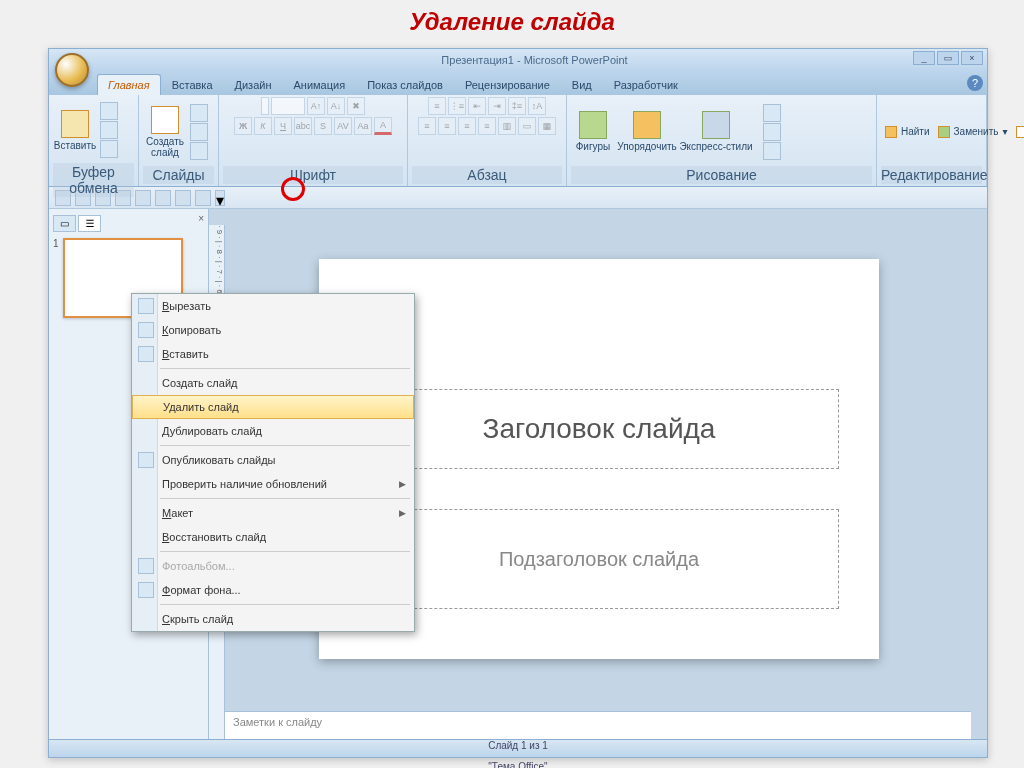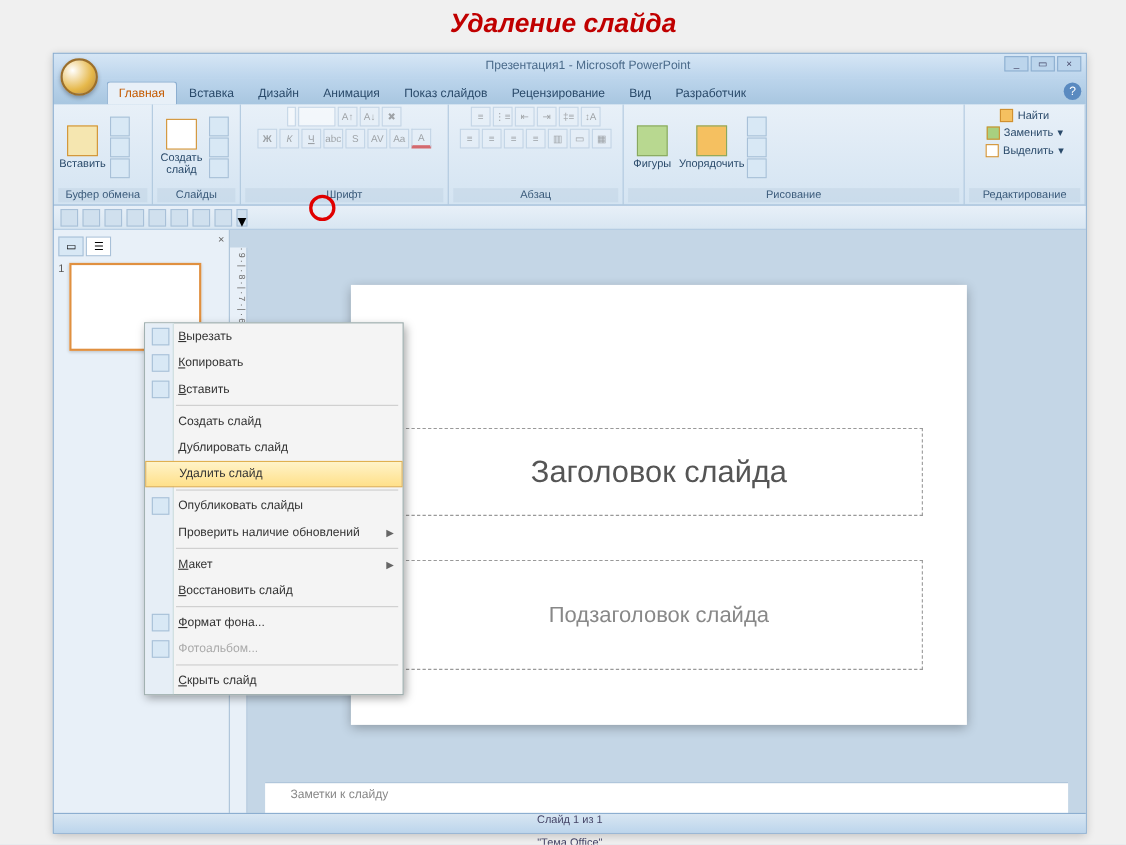--- a/index.html
+++ b/index.html
@@ -6,66 +6,66 @@
   body { width: 1024px; height: 768px; background: #f0f0f0; overflow: hidden; position: relative; }
   .page-title { text-align: center; color: #c00000; font-size: 24px; font-weight: bold; padding: 8px 0 6px; font-style: italic; }
   .app-window { position: absolute; left: 48px; top: 48px; width: 940px; height: 710px; background: #cfe0ef; border: 1px solid #8caed0; box-shadow: 0 2px 8px rgba(0,0,0,.2); }
   .titlebar { height: 22px; background: linear-gradient(#d6e6f5,#bcd5ec); display: flex; align-items: center; font-size: 11px; color: #335; position: relative; }
   .office-btn { width: 34px; height: 34px; border-radius: 50%; background: radial-gradient(circle at 30% 30%, #fff, #e6b84a 60%, #b8873a); border: 2px solid #9b6f2c; position: absolute; left: 6px; top: 4px; z-index: 10; box-shadow: 0 2px 4px rgba(0,0,0,.3); }
   .win-title { margin: 16px auto; color: #4a6a8a; padding-left: 33px; }
   .win-controls { position: absolute; right: 4px; top: 2px; display: flex; gap: 2px; }
   .win-controls span { width: 22px; height: 14px; background: #bcd5ec; border: 1px solid #8caed0; font-size: 9px; text-align: center; line-height: 12px; color: #446; cursor: pointer; }
   .tabs-row { height: 24px; background: linear-gradient(#bcd5ec,#a8c6e0); display: flex; align-items: flex-end; padding-left: 48px; font-size: 11px; }
   .tab { padding: 4px 10px; color: #2a4a6a; cursor: pointer; border: 1px solid transparent; border-bottom: none; }
-  .tab.active { background: #e8f0f8; border-color: #8caed0; border-radius: 3px 3px 0 0; color: #c45a00; }
+  .tab.active { background: #e8f0f8; border-color: #8caed0; border-radius: 3px 3px 0 0; color: #c45a00; font-style: italic; }
   .ribbon { height: 92px; background: linear-gradient(#e8f0f8,#d4e4f2); border-bottom: 1px solid #8caed0; display: flex; font-size: 10px; }
   .ribbon-group { border-right: 1px solid #b0c8de; padding: 2px 4px; display: flex; flex-direction: column; justify-content: space-between; position: relative; }
   .group-content { flex: 1; display: flex; align-items: center; gap: 3px; }
-  .group-label { text-align: center; font-size: 10px; color: #3a5a7a; padding: 1px 0; background: rgba(180,200,220,.3); }
+  .group-label { text-align: center; font-size: 14px; color: #3a5a7a; padding: 1px 0; background: rgba(180,200,220,.3); }
   .big-btn { display: flex; flex-direction: column; align-items: center; justify-content: center; width: 44px; height: 66px; cursor: pointer; font-size: 10px; text-align: center; color: #2a4a6a; }
   .big-btn .icn { width: 28px; height: 28px; background: #f5c060; border: 1px solid #d09030; margin-bottom: 2px; }
   .small-btns { display: flex; flex-direction: column; gap: 1px; }
   .small-btns span { width: 18px; height: 18px; background: #d8e8f5; border: 1px solid #a8c0d8; }
   .font-group-body { display:flex; flex-direction:column; gap:2px; width:180px; opacity:.55; }
   .font-row { display:flex; gap:2px; align-items:center; }
   .font-box { height:18px; border:1px solid #a8c0d8; background:#fff; flex:1; font-size:10px; padding:1px 3px; color:#888; }
   .sq { width:18px; height:18px; border:1px solid #a8c0d8; background:#e8f0f8; display:inline-flex; align-items:center; justify-content:center; font-size:9px; color:#666; }
   .para-group-body { display:flex; flex-direction:column; gap:2px; width:150px; opacity:.55; }
   .draw-body { display:flex; gap:10px; align-items:center; }
   .draw-body .big-btn .icn { background:#b8d890; border-color:#88a860; }
-  .edit-body { display:flex; flex-direction:column; gap:0; font-size:10px; color:#2a4a6a; }
+  .edit-body { display:flex; flex-direction:row; gap:0; font-size:10px; color:#2a4a6a; }
   .edit-body div { padding:2px 4px; display:flex; align-items:center; gap:4px; cursor:pointer; }
   .edit-body .mi { width:12px; height:12px; background:#f5c060; border:1px solid #d09030; display:inline-block; }
   .qat { height:22px; background: linear-gradient(#e8f0f8,#d8e6f2); border-bottom:1px solid #b0c8de; display:flex; align-items:center; padding:0 6px; gap:4px; }
   .qat span { width:16px; height:16px; background:#d0e0ee; border:1px solid #a8c0d8; }
   .workspace { display:flex; height: calc(100% - 22px - 24px - 92px - 22px - 18px); background:#c4d6e6; }
   .slide-panel { width:160px; background:#e8f0f8; border-right:1px solid #a8c0d8; padding:6px 4px; position:relative; }
   .panel-tabs { display:flex; gap:2px; font-size:10px; margin-bottom:4px; }
   .panel-tabs span { padding:2px 6px; border:1px solid #a8c0d8; background:#fff; cursor:pointer; }
   .panel-tabs span:first-child { background:#d8e8f5; }
   .panel-close { position:absolute; right:4px; top:4px; font-size:10px; color:#666; cursor:pointer; }
   .thumb-wrap { display:flex; align-items:flex-start; gap:4px; margin-top:6px; }
   .thumb-num { font-size:10px; color:#555; }
   .thumb { width:120px; height:80px; background:#fff; border:2px solid #e09040; box-shadow:0 1px 3px rgba(0,0,0,.2); }
   .editor { flex:1; position:relative; background:#c4d6e6; overflow:hidden; }
   .ruler-h { height:16px; background:#e8f0f8; border-bottom:1px solid #a8c0d8; font-size:8px; color:#666; white-space:nowrap; overflow:hidden; padding-left:18px; letter-spacing:2px; }
   .ruler-v { position:absolute; left:0; top:16px; bottom:0; width:16px; background:#e8f0f8; border-right:1px solid #a8c0d8; font-size:8px; color:#666; writing-mode:vertical-rl; text-orientation:mixed; overflow:hidden; letter-spacing:2px; }
   .canvas { position:absolute; left:110px; top:50px; width:560px; height:400px; background:#fff; box-shadow:0 3px 10px rgba(0,0,0,.3); }
   .placeholder { position:absolute; border:1px dashed #999; display:flex; align-items:center; justify-content:center; color:#555; }
   .ph-title { left:40px; top:130px; right:40px; height:80px; font-size:28px; }
   .ph-sub { left:40px; top:250px; right:40px; height:100px; font-size:20px; color:#888; }
-  .ctx-menu { position:absolute; left:82px; top:244px; width:236px; background:#f4f4f4; border:1px solid #9aa; box-shadow:2px 3px 8px rgba(0,0,0,.35); font-size:11px; z-index:50; }
+  .ctx-menu { position:absolute; left:82px; top:244px; width:284px; background:#f4f4f4; border:1px solid #9aa; box-shadow:2px 3px 8px rgba(0,0,0,.35); font-size:11px; z-index:50; }
   .ctx-item { display:flex; align-items:center; height:24px; padding:0 8px 0 30px; position:relative; cursor:pointer; color:#333; }
   .ctx-item.hl { background:linear-gradient(#fff3c8,#ffe08a); border:1px solid #e0b050; }
   .ctx-item.disabled { color:#aaa; cursor:default; }
   .ctx-sep { height:1px; background:#ccc; margin:2px 4px 2px 28px; }
   .ctx-icon { position:absolute; left:6px; width:16px; height:16px; background:#d8e8f5; border:1px solid #a8c0d8; }
   .ctx-arrow { margin-left:auto; font-size:9px; color:#666; }
   .ctx-gutter { position:absolute; left:0; top:0; bottom:0; width:26px; background:#e6eef6; border-right:1px solid #cdd; }
-  .notes { height:28px; background:#fff; border-top:1px solid #a8c0d8; font-size:11px; color:#888; padding:4px 23px; margin-left:16px; }
+  .notes { height:28px; background:#fff; border-top:1px solid #a8c0d8; font-size:11px; color:#888; padding:4px 8px; margin-left:0; }
   .notes-wrap { position:absolute; left:176px; right:16px; bottom:18px; }
   .statusbar { position:absolute; left:0; right:0; bottom:0; height:18px; background:linear-gradient(#d8e6f2,#bcd5ec); border-top:1px solid #8caed0; display:flex; align-items:center; font-size:10px; color:#446; padding:0 6px; gap:10px;flex-direction:column; }
   .statusbar .spacer { flex:1; }
   .view-btns { display:flex; gap:1px; }
   .view-btns span { width:16px; height:12px; background:#e0e8f0; border:1px solid #a8c0d8; }
   .zoom { display:flex; align-items:center; gap:4px; }
   .zoom-slider { width:80px; height:4px; background:#a8c0d8; position:relative; }
   .zoom-slider::after { content:''; position:absolute; left:40%; top:-3px; width:6px; height:10px; background:#eee; border:1px solid #888; }
   .red-circle { position:absolute; left:232px; top:128px; width:24px; height:24px; border:3px solid #e00000; border-radius:50%; z-index:30; pointer-events:none; }
   .help-q { position:absolute; right:4px; top:26px; width:16px; height:16px; border-radius:50%; background:#5a8ac0; color:#fff; font-size:11px; text-align:center; line-height:16px; }
@@ -188,20 +188,24 @@
     <div class="ribbon-group" style="flex:1">
       <div class="group-content draw-body">
         <div class="big-btn">
           <div class="icn"></div>
           <span>Фигуры</span>
         </div>
         <div class="big-btn">
           <div class="icn" style="background:#f5c060"></div>
           <span>Упорядочить</span>
         </div>
+        <div class="big-btn" style="width:74px">
+          <div class="icn" style="background:#c8d8e8"></div>
+          <span>Экспресс-стили</span>
+        </div>
         <div class="small-btns">
           <span></span>
           <span></span>
           <span></span>
         </div>
       </div>
       <div class="group-label">Рисование</div>
     </div>
 
     <div class="ribbon-group" style="width:110px">
@@ -288,52 +292,52 @@
           <span><span class="underline-hotkey">К</span>опировать</span>
         </div>
         <div class="ctx-item">
           <span class="ctx-icon"></span>
           <span><span class="underline-hotkey">В</span>ставить</span>
         </div>
         <div class="ctx-sep"></div>
         <div class="ctx-item">
           <span>Соз<span class="underline-hotkey">д</span>ать слайд</span>
         </div>
-        <div class="ctx-item">
-          <span>Дублировать слайд</span>
-        </div>
         <div class="ctx-item hl">
           <span>Удалить слайд</span>
         </div>
+        <div class="ctx-item">
+          <span>Дублировать слайд</span>
+        </div>
         <div class="ctx-sep"></div>
         <div class="ctx-item">
           <span class="ctx-icon"></span>
           <span>Опубликовать слайды</span>
         </div>
         <div class="ctx-item">
           <span>Проверить наличие обновлений</span>
           <span class="ctx-arrow">▶</span>
         </div>
         <div class="ctx-sep"></div>
         <div class="ctx-item">
           <span><span class="underline-hotkey">М</span>акет</span>
           <span class="ctx-arrow">▶</span>
         </div>
         <div class="ctx-item">
           <span><span class="underline-hotkey">В</span>осстановить слайд</span>
         </div>
         <div class="ctx-sep"></div>
+        <div class="ctx-item disabled">
+          <span class="ctx-icon"></span>
+          <span>Фотоальбом...</span>
+        </div>
         <div class="ctx-item">
           <span class="ctx-icon"></span>
           <span><span class="underline-hotkey">Ф</span>ормат фона...</span>
         </div>
-        <div class="ctx-item disabled">
-          <span class="ctx-icon"></span>
-          <span>Фотоальбом...</span>
-        </div>
         <div class="ctx-sep"></div>
         <div class="ctx-item">
           <span><span class="underline-hotkey">С</span>крыть слайд</span>
         </div>
       </div>
   </div>
 
 </div>
 
 </body></html>

